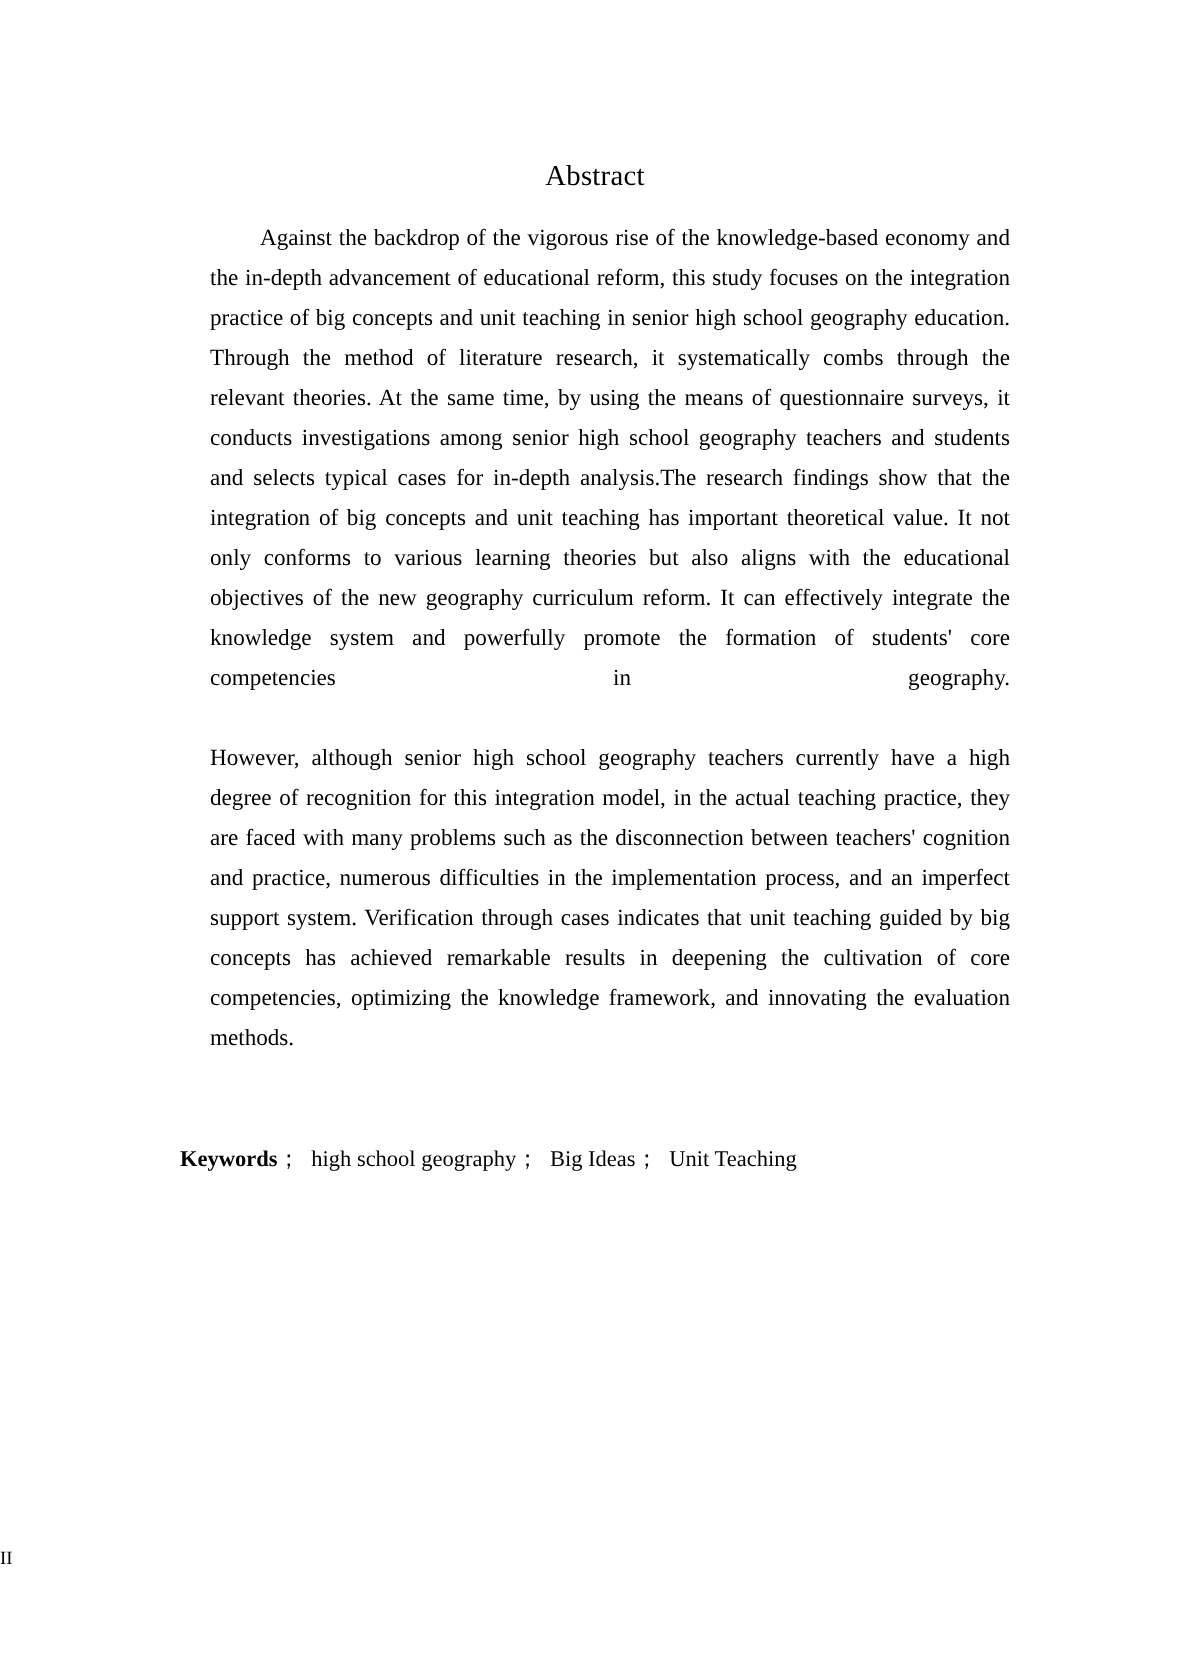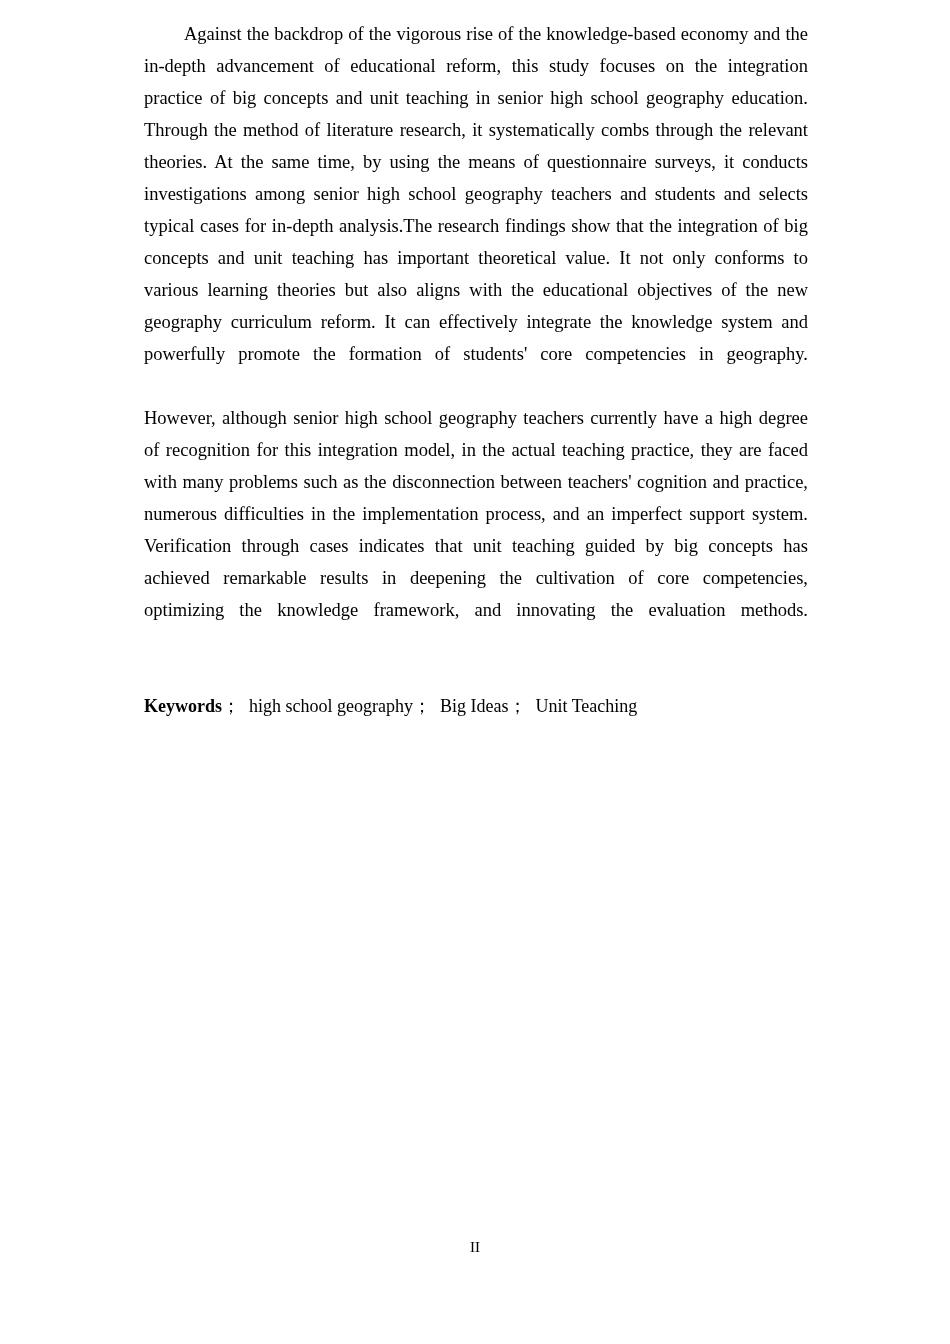--- a/index.html
+++ b/index.html
@@ -32,20 +32,21 @@
     line-height: 32px;
     text-align: center;
     margin: 0;
     padding-top: 125px;
     font-weight: normal;
     letter-spacing: 0.2px;
   }
 
   .abstract-body {
     margin-top: 18px;
+    margin-left: 24px;
   }
 
   .para {
     font-size: 18.5px;
     line-height: 32px;
     text-align: justify;
     text-justify: inter-word;
     margin: 0;
     hyphens: none;
     word-spacing: 0.1px;
@@ -76,33 +77,33 @@
 
   .keywords-sep {
     font-weight: normal;
   }
 
   .page-footer {
     position: absolute;
     left: 0;
     right: 0;
     top: 1238px;
-    text-align: center;
     font-size: 15px;
     line-height: 18px;
     color: #000000;
   }
 </style>
 </head>
 <body>
 
 <div class="page">
 
   <div class="content">
 
+    <h1 class="doc-title">Abstract</h1>
 
     <div class="abstract-body">
 
       <p class="para para-indent">Against the backdrop of the vigorous rise of the knowledge-based economy and the in-depth advancement of educational reform, this study focuses on the integration practice of big concepts and unit teaching in senior high school geography education. Through the method of literature research, it systematically combs through the relevant theories. At the same time, by using the means of questionnaire surveys, it conducts investigations among senior high school geography teachers and students and selects typical cases for in-depth analysis.The research findings show that the integration of big concepts and unit teaching has important theoretical value. It not only conforms to various learning theories but also aligns with the educational objectives of the new geography curriculum reform. It can effectively integrate the knowledge system and powerfully promote the formation of students' core competencies in geography.</p>
 
       <p class="para">However, although senior high school geography teachers currently have a high degree of recognition for this integration model, in the actual teaching practice, they are faced with many problems such as the disconnection between teachers' cognition and practice, numerous difficulties in the implementation process, and an imperfect support system. Verification through cases indicates that unit teaching guided by big concepts has achieved remarkable results in deepening the cultivation of core competencies, optimizing the knowledge framework, and innovating the evaluation methods.</p>
 
     </div>
 
     <p class="keywords-line">

